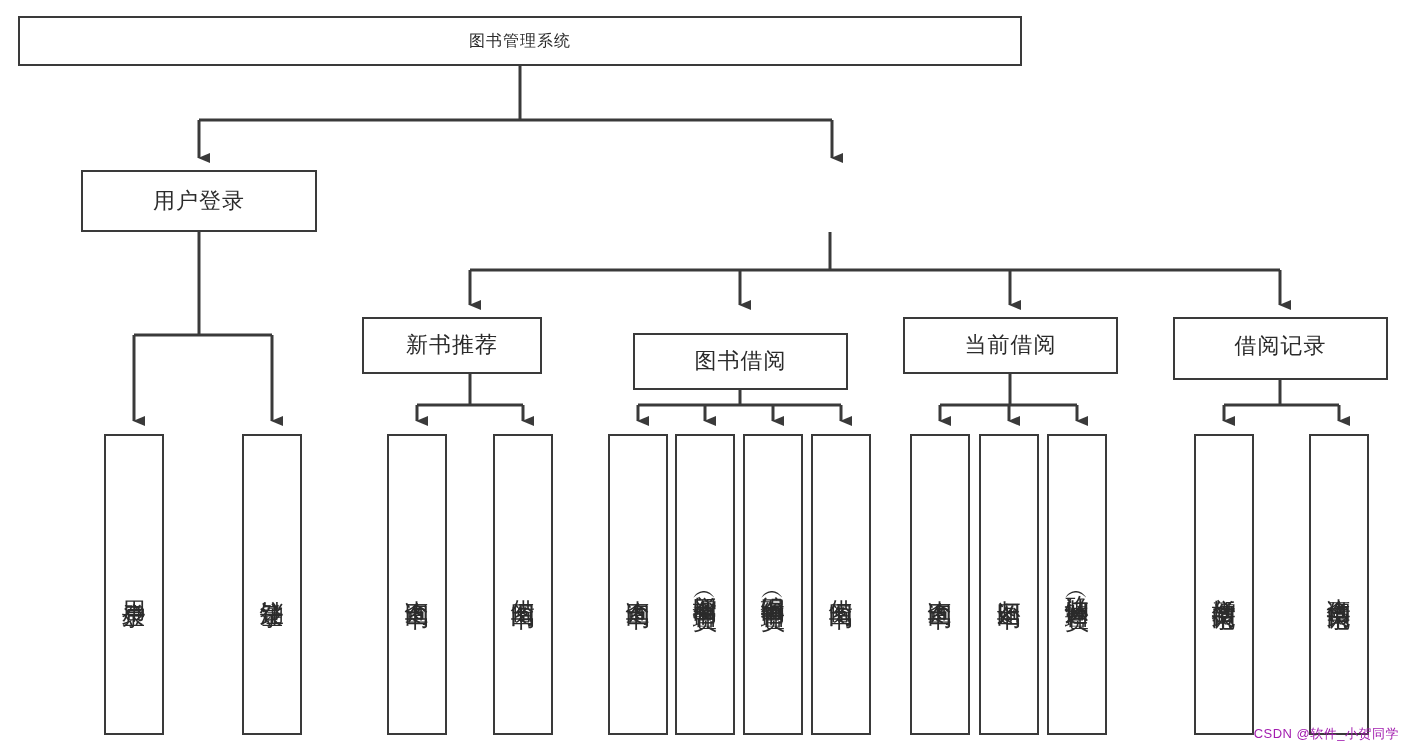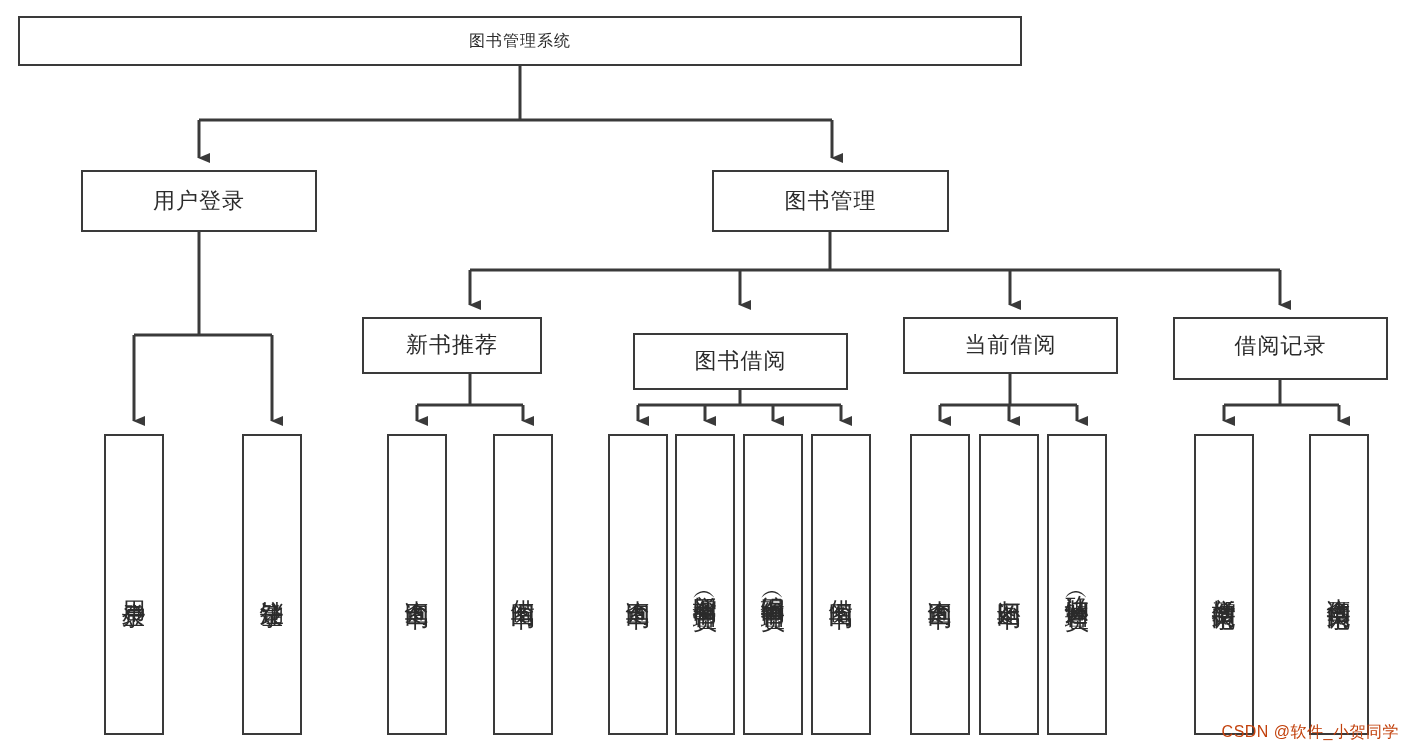--- a/index.html
+++ b/index.html
@@ -55,22 +55,22 @@
     font-size: 24px;
     line-height: 1.22;
     letter-spacing: 2px;
     text-align: center;
     max-height: 290px;
   }
   .watermark {
     position: absolute;
     right: 6px;
     bottom: 4px;
-    font-size: 16px;
-    color: #c2410c;
+    font-size: 13px;
+    color: #a21caf;
     white-space: nowrap;
     letter-spacing: 0.5px;
   }
 </style>
 </head>
 <body>
 
 <div id="canvas">
 
   <svg class="wires" viewBox="0 0 1405 747" xmlns="http://www.w3.org/2000/svg">
@@ -123,23 +123,20 @@
     </g>
   </svg>
 
   <div class="node node-h root" style="left:18px; top:16px; width:1004px; height:50px;">
     <span class="label">图书管理系统</span>
   </div>
 
   <div class="node node-h" style="left:81px; top:170px; width:236px; height:62px;">
     <span class="label">用户登录</span>
   </div>
-  <div class="node node-h" style="left:712px; top:170px; width:237px; height:62px;">
-    <span class="label">图书管理</span>
-  </div>
 
   <div class="node node-h" style="left:362px; top:317px; width:180px; height:57px;">
     <span class="label">新书推荐</span>
   </div>
   <div class="node node-h" style="left:633px; top:317px; width:215px; height:57px;margin-top:16px;">
     <span class="label">图书借阅</span>
   </div>
   <div class="node node-h" style="left:903px; top:317px; width:215px; height:57px;">
     <span class="label">当前借阅</span>
   </div>

